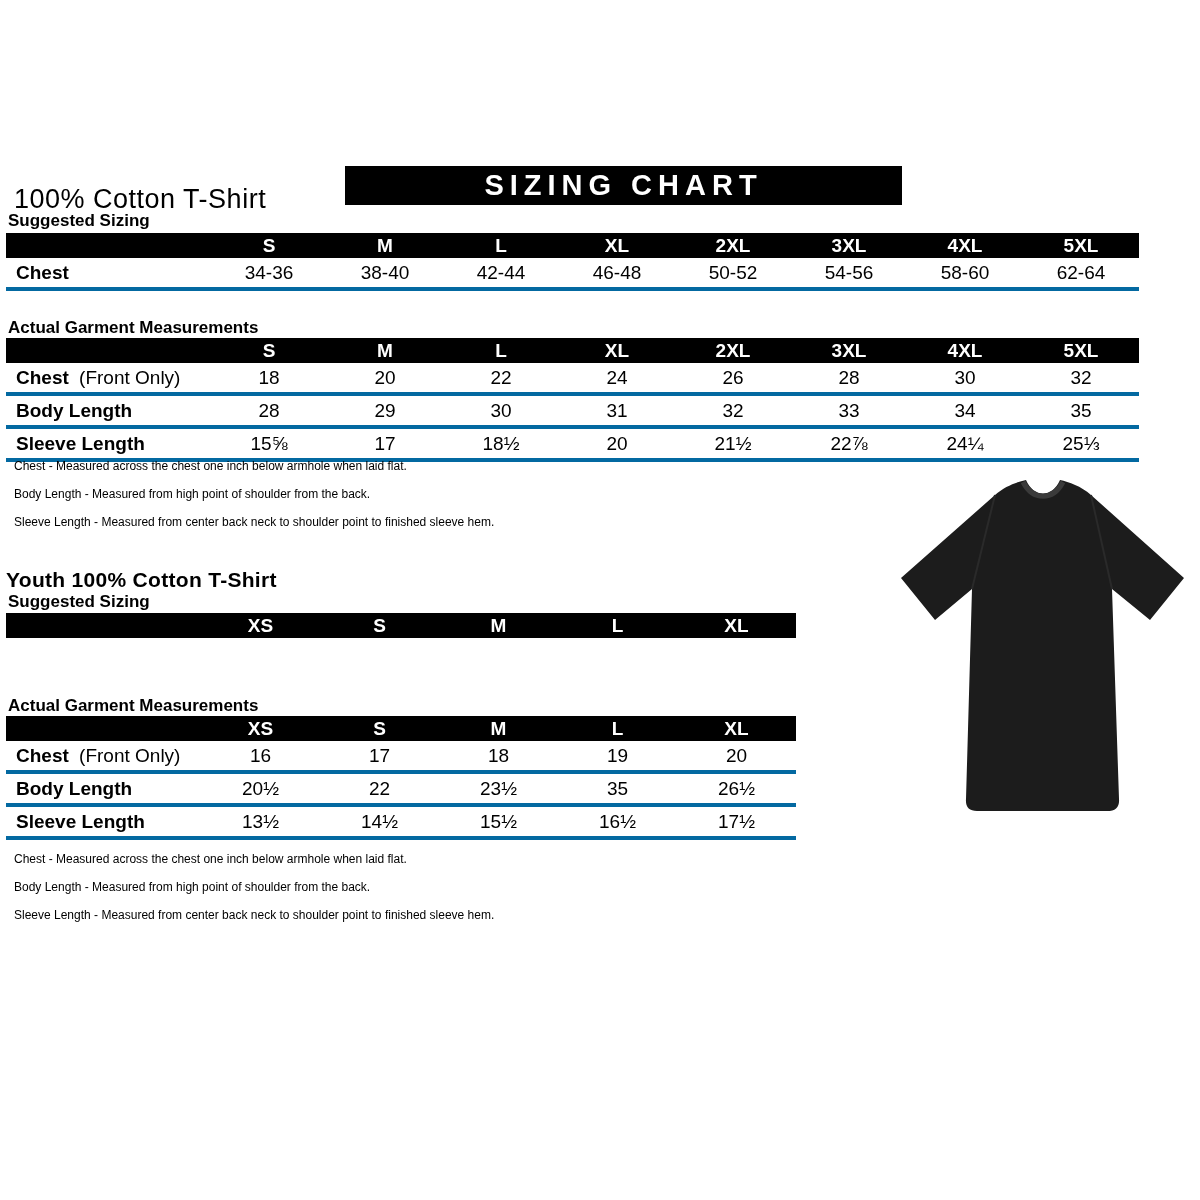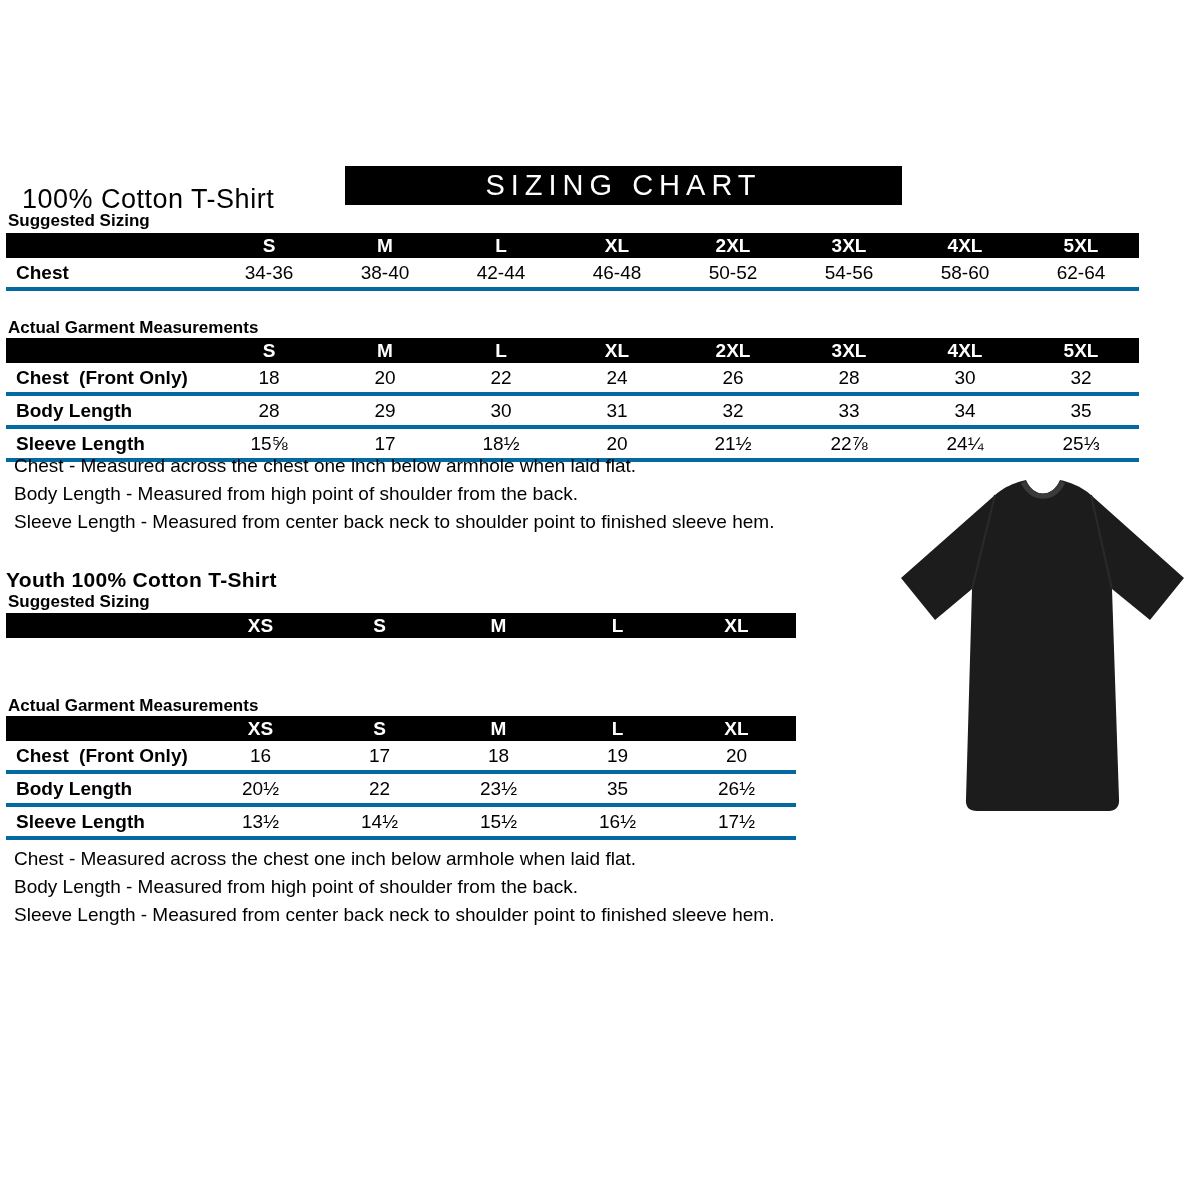--- a/index.html
+++ b/index.html
@@ -10,29 +10,28 @@
     color: #000;
     position: relative;
     overflow: hidden;
   }
   .abs { position: absolute; }
 
   .page-title {
     left: 14px; top: 166px;
     font-size: 27px; font-weight: 400;
     letter-spacing: 0.5px;
-    margin-left: 8px;
   }
   .banner {
     left: 345px; top: 166px;
     width: 557px; height: 39px;
     background: #000;
     color: #fff;
     display: flex; align-items: center; justify-content: center;
-    font-size: 29px; font-weight: 400; letter-spacing: 6px;
+    font-size: 29px; font-weight: 700; letter-spacing: 6px;
   }
   .section-label { font-size: 17px; font-weight: 700; }
 
   
   .size-table { position: absolute; }
   .t-head {
     display: flex; align-items: center;
     background: #000; color: #fff;
     height: 25px; font-weight: 700;
   }
@@ -43,23 +42,23 @@
     background: #fff;
   }
   .cell { font-size: 19px; text-align: center; }
   .t-head .cell { font-size: 19px; }
   .label-col { text-align: left; padding-left: 10px; box-sizing: border-box; }
   .adult .label-col { width: 205px; }
   .adult .size-col { width: 116px; }
   .youth .label-col { width: 195px; }
   .youth .size-col { width: 119px; text-align: center; }
   .lbl { font-weight: 700; }
-  .sfx { font-weight: 700; margin-left: 5px; }
-
-  .notes { line-height: 28px; font-size: 19px; }
+  .sfx { font-weight: 400; margin-left: 5px; }
+
+  .notes { line-height: 28px; font-size: 12px; }
   .note { white-space: nowrap; }
 
   .youth-title {
     left: 6px; top: 551px;
     font-size: 21px; font-weight: 700;
     letter-spacing: 0.3px;
   }
 
   .tshirt-wrap { left: 893px; top: 477px; width: 296px; height: 350px; }
 </style>

